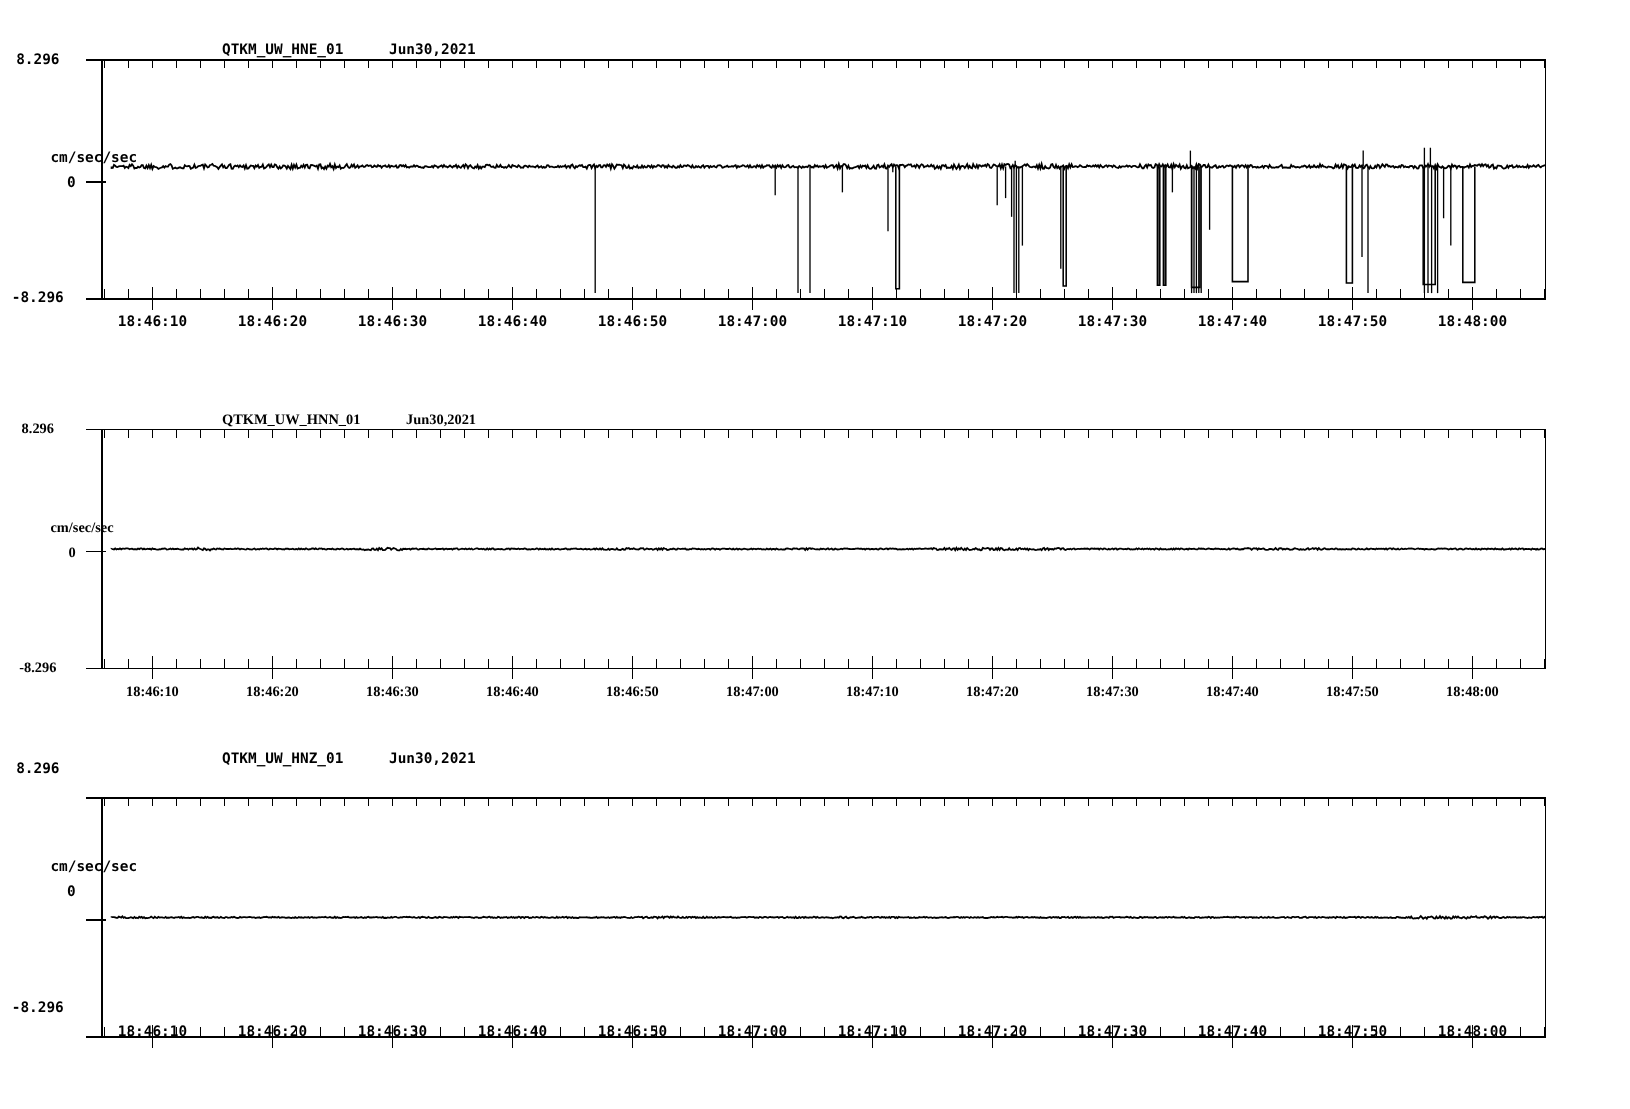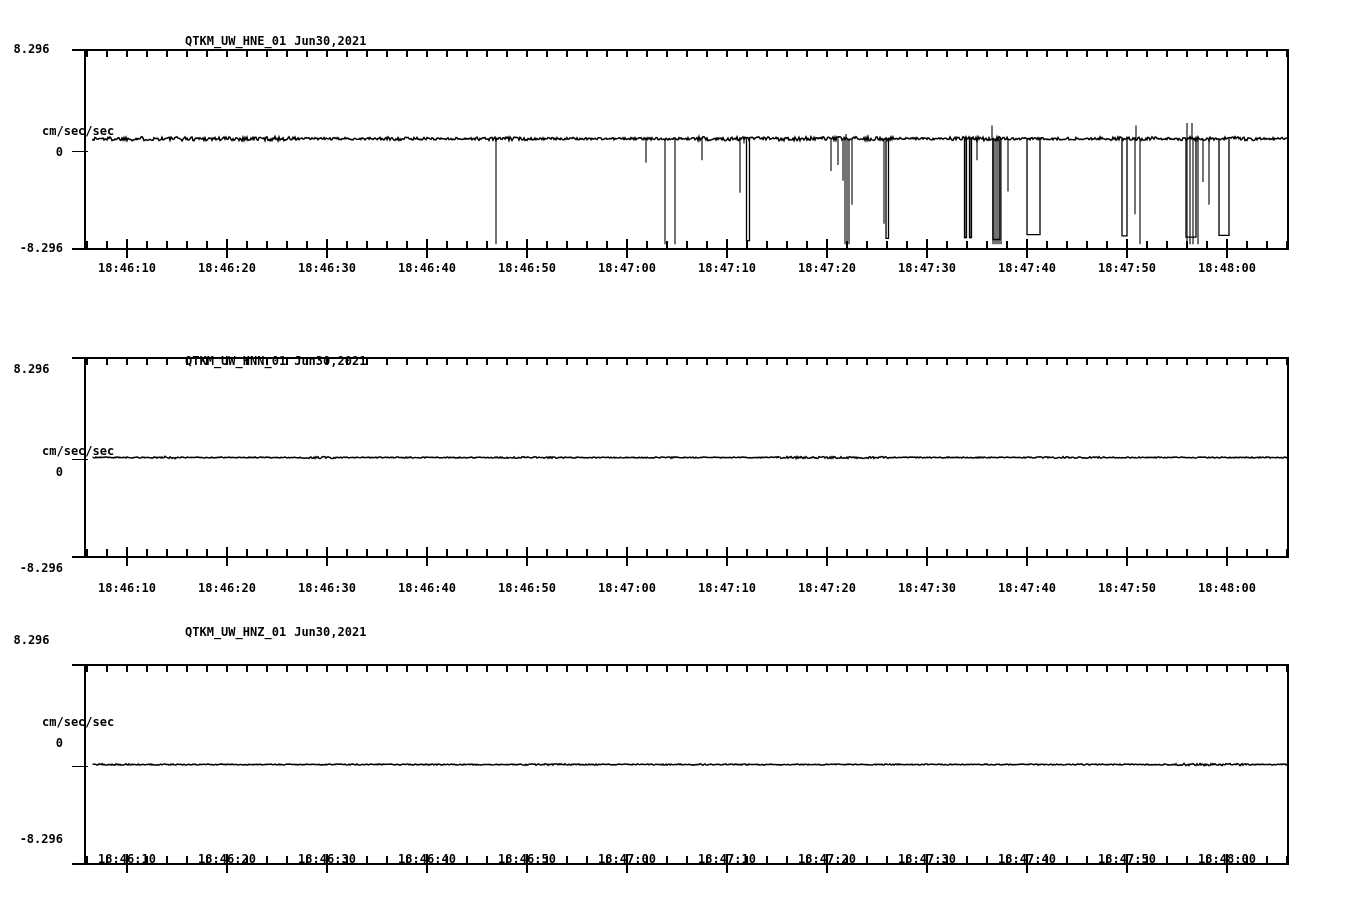--- a/index.html
+++ b/index.html
@@ -9,25 +9,25 @@
     background:#ffffff;
     font-family:"DejaVu Sans Mono","Liberation Mono",monospace;
     font-weight:bold;
     font-size:12px;line-height:13px;
     color:#000000;
     overflow:hidden;
   }
   #plot-svg{position:absolute;left:0;top:0;}
   .chart-block{position:absolute;left:0;width:1358px;height:262px;}
   .chart-title{position:absolute;left:185px;top:2px;white-space:pre;}
-  .chart-title .station{margin-right:8px;text-align:center;}
+  .chart-title .station{margin-right:38px;text-align:center;}
   .y-max{position:absolute;left:0;top:10px;width:63px;text-align:center;}
   .y-units{position:absolute;left:6px;top:92px;margin-left:36px;}
   .y-zero{position:absolute;left:0;top:113px;width:63px;text-align:right;}
-  .y-min{position:absolute;left:0;top:209px;width:63px;text-align:right;}
+  .y-min{position:absolute;left:0;top:209px;width:63px;text-align:center;}
   .x-tick-label{position:absolute;top:229px;width:80px;text-align:center;}
 </style>
 </head>
 <body>
 
 <div class="page">
 
   <svg id="plot-svg" width="1358" height="924">
       <g>
         <rect x="85" y="50" width="1203" height="199" fill="none" stroke="#000" stroke-width="1.4" shape-rendering="crispEdges"></rect>
@@ -477,21 +477,21 @@
       <div class="x-tick-label" style="left: 487px;">18:46:50</div>
       <div class="x-tick-label" style="left: 587px;">18:47:00</div>
       <div class="x-tick-label" style="left: 687px;">18:47:10</div>
       <div class="x-tick-label" style="left: 787px;">18:47:20</div>
       <div class="x-tick-label" style="left: 887px;">18:47:30</div>
       <div class="x-tick-label" style="left: 987px;">18:47:40</div>
       <div class="x-tick-label" style="left: 1087px;">18:47:50</div>
       <div class="x-tick-label" style="left: 1187px;">18:48:00</div>
     </div>
 
-  <div class="chart-block" style="top: 353px;">
+  <div class="chart-block" style="top: 341px; font-family: Liberation Serif, serif;">
     <div class="chart-title"><span class="station">QTKM_UW_HNN_01</span><span>Jun30,2021</span></div>
     <div class="y-max">8.296</div>
     <div class="y-units">cm/sec/sec</div>
     <div class="y-zero">0</div>
     <div class="y-min">-8.296</div>
   <div class="x-tick-label" style="left: 87px;">18:46:10</div>
       <div class="x-tick-label" style="left: 187px;">18:46:20</div>
       <div class="x-tick-label" style="left: 287px;">18:46:30</div>
       <div class="x-tick-label" style="left: 387px;">18:46:40</div>
       <div class="x-tick-label" style="left: 487px;">18:46:50</div>

